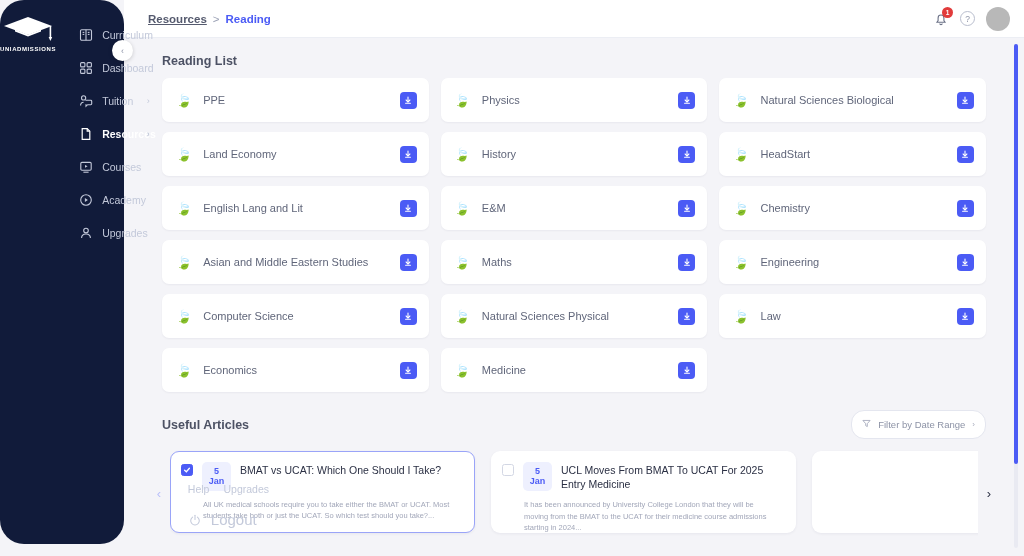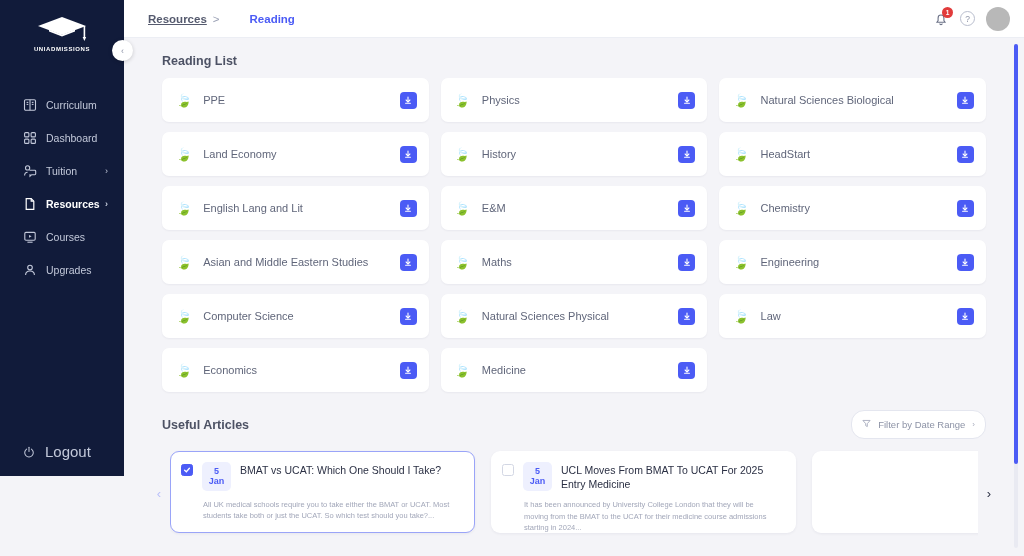--- a/index.html
+++ b/index.html
@@ -6,26 +6,27 @@
   html, body {
     width: 1024px; height: 556px;
     overflow: hidden;
     font-family: "Liberation Sans", sans-serif;
     background: #f4f4f8;
   }
   .app { display: flex; width: 1024px; height: 556px; position: relative; }
 
   
   .sidebar {
-    width: 124px; height: 476px;
+    width: 124px; height: 544px;
     background: #111b3a;
-    display: flex; flex-direction: column;
+    display: flex; flex-direction: row;
     flex: 0 0 124px;
     position: relative;
     z-index: 5;
+    border-radius: 24px;
   }
   .logo-wrap {
     padding: 14px 0 18px 0;
     display: flex; flex-direction: column; align-items: center;
   }
   .cap { position: relative; width: 54px; height: 30px; }
   .cap svg { display: block; }
   .logo-text {
     font-size: 6px; letter-spacing: .6px; color: #fff;
     font-weight: 700; margin-top: 2px;
@@ -74,21 +75,21 @@
   .topbar {
     height: 38px; background: #ffffff;
     display: flex; align-items: center;
     padding: 0 14px 0 24px;
     flex: 0 0 38px;
     border-bottom: 1px solid #eceef4;
   }
   .crumb { display: flex; align-items: center; gap: 6px; font-size: 11.5px; font-weight: 700; }
   .crumb .c0 { color: #555a6e; text-decoration: underline; cursor: pointer; }
   .crumb .sep { color: #9aa0b4; font-weight: 400; }
-  .crumb .c1 { color: #4b5bf5; cursor: pointer; margin-left: 24px; }
+  .crumb .c1 { color: #4b5bf5; cursor: pointer; }
   .top-right { margin-left: auto; display: flex; align-items: center; gap: 11px; }
   .bell { position: relative; width: 16px; height: 16px; cursor: pointer; }
   .badge {
     position: absolute; right: -4px; top: -4px;
     background: #e13b3b; color: #fff;
     width: 11px; height: 11px; border-radius: 50%;
     font-size: 6.5px; display: flex; align-items: center; justify-content: center;
     font-weight: 700;
   }
   .help-circ {
@@ -266,33 +267,46 @@
         <span class="ico">
           <svg width="14" height="14" viewBox="0 0 14 14" fill="none" stroke="#c3c9da" stroke-width="1.1">
             <rect x="1.8" y="2.4" width="10.4" height="7.8" rx="1.1"></rect>
             <path d="M6 4.9 l2.6 1.4 l-2.6 1.4 z" fill="#c3c9da" stroke="none"></path>
             <line x1="4.4" y1="12.2" x2="9.6" y2="12.2"></line>
           </svg>
         </span>
         <span class="lbl">Courses</span>
       </div>
 
+      <div class="nav-item">
+        <span class="ico">
+          <svg width="14" height="14" viewBox="0 0 14 14" fill="none" stroke="#c3c9da" stroke-width="1.1">
+            <circle cx="7" cy="7" r="5.3"></circle>
+            <path d="M5.9 4.9 l3 2.1 l-3 2.1 z" fill="#c3c9da" stroke="none"></path>
+          </svg>
+        </span>
+        <span class="lbl">Academy</span>
+      </div>
 
       <div class="nav-item">
         <span class="ico">
           <svg width="14" height="14" viewBox="0 0 14 14" fill="none" stroke="#c3c9da" stroke-width="1.1">
             <circle cx="7" cy="4.6" r="2.3"></circle>
             <path d="M2.6 12.1 c0-2.5 2-4.1 4.4-4.1 s4.4 1.6 4.4 4.1"></path>
           </svg>
         </span>
         <span class="lbl">Upgrades</span>
       </div>
     </nav>
 
     <div class="sidebar-bottom">
+      <div class="help-row">
+        <span>Help</span>
+        <span>Upgrades</span>
+      </div>
       <div class="logout-row">
         <span class="ico">
           <svg width="12" height="12" viewBox="0 0 14 14" fill="none" stroke="#c3c9da" stroke-width="1.2" stroke-linecap="round">
             <path d="M4.2 3.6 a5 5 0 1 0 5.6 0"></path>
             <line x1="7" y1="1.6" x2="7" y2="6.4"></line>
           </svg>
         </span>
         <span>Logout</span>
       </div>
     </div>

